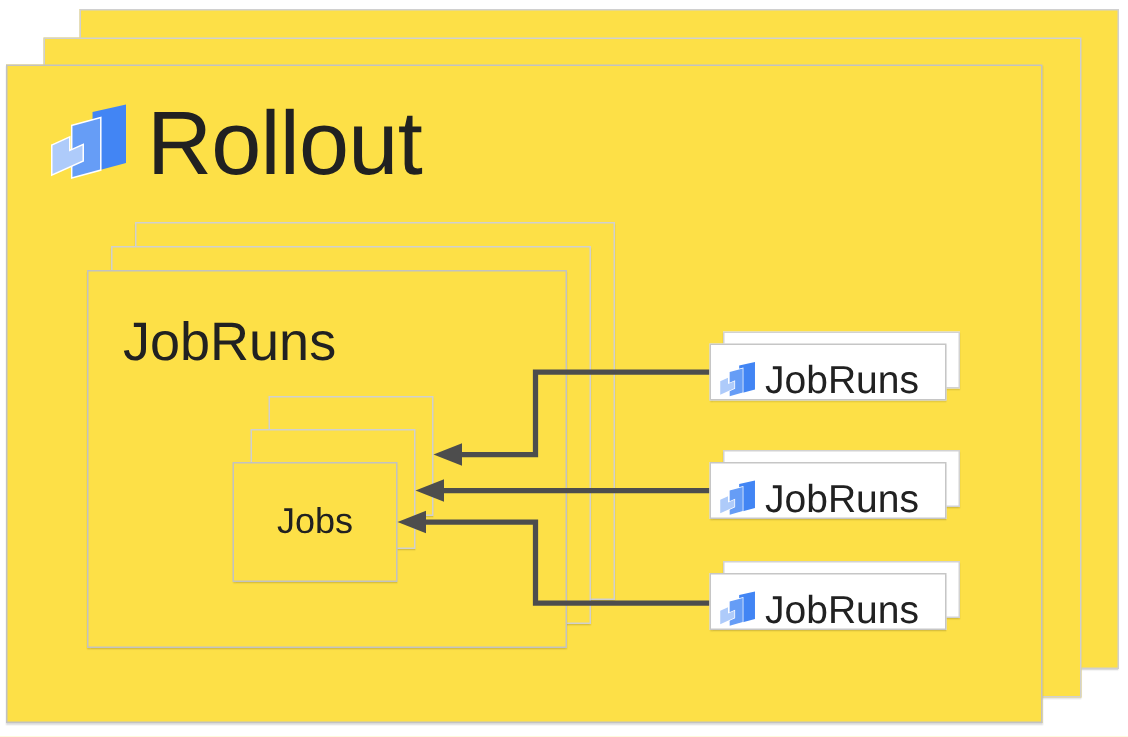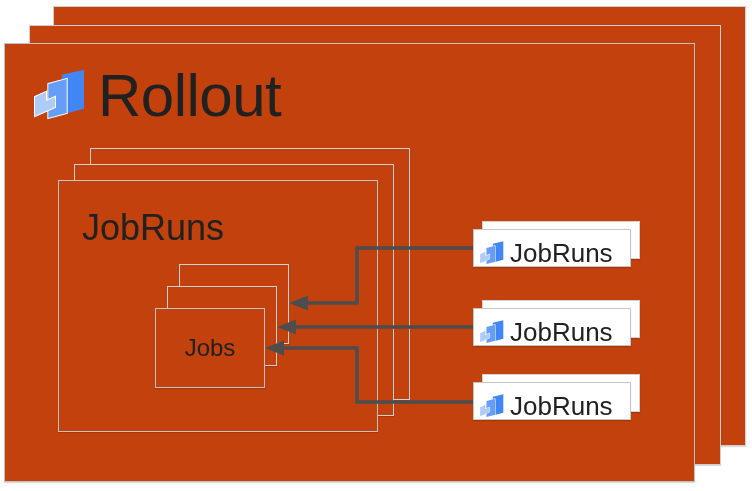--- a/index.html
+++ b/index.html
@@ -13,21 +13,21 @@
     color: #212121;
   }
   .canvas {
     position: relative;
     width: 752px;
     height: 491px;
     background: #ffffff;
   }
   .layer {
     position: absolute;
-    background: #c2410c;
+    background: #fde047;
     border: 1.5px solid #d0d0d0;
     box-shadow: 0 1px 1px rgba(0,0,0,0.14);
     box-sizing: border-box;
   }
   .layer.front { border-color: #c2c2c2; }
   .rollout-title {
     position: absolute;
     font-size: 60px;
     line-height: 56px;
     letter-spacing: -0.5px;

